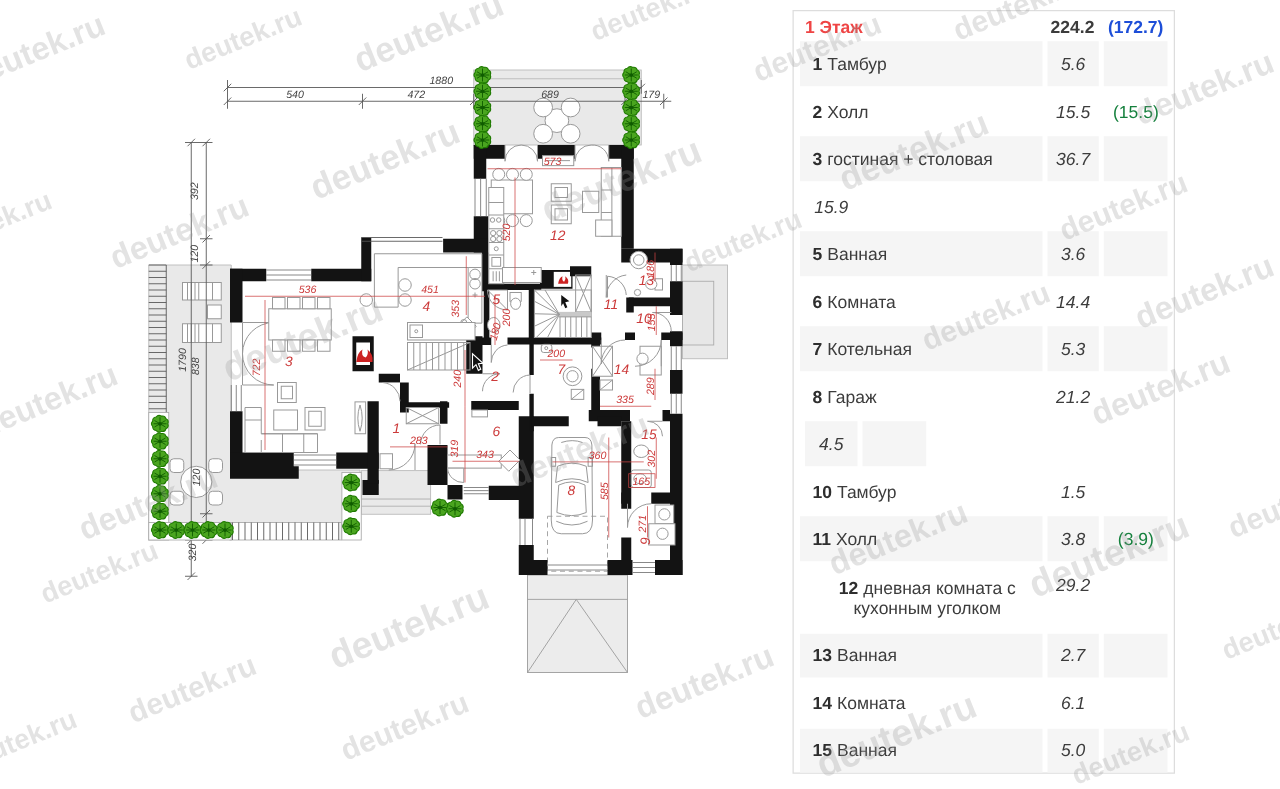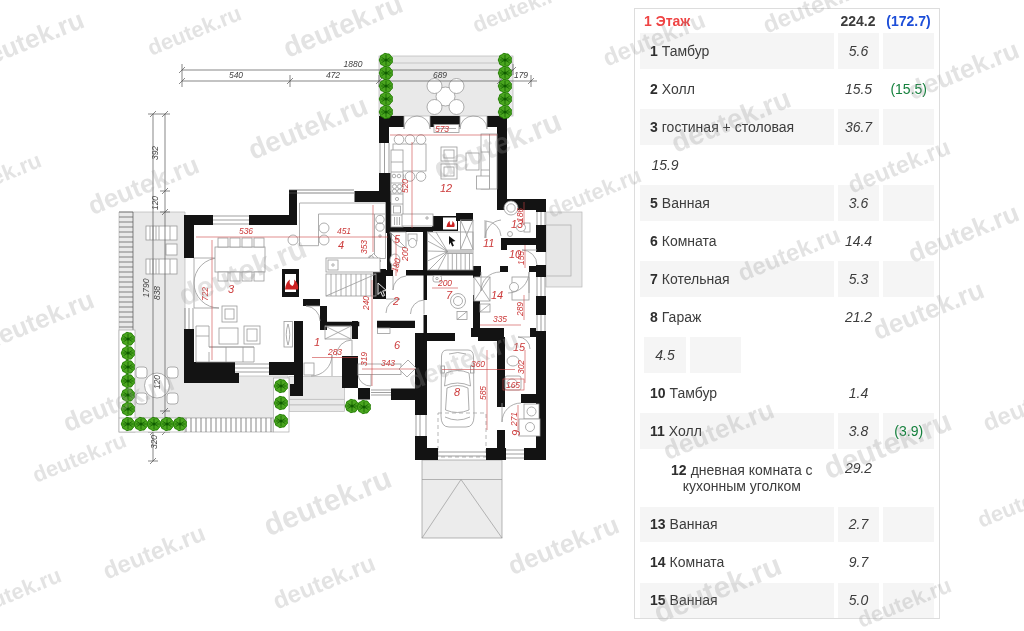--- a/index.html
+++ b/index.html
@@ -712,21 +712,21 @@
 
   <div class="row odd">
       <div class="c2">4.5</div>
       <div class="c3"></div>
     </div>
 
   <div class="row">
       <div class="c1">
         <span><b>10</b>Тамбур</span>
       </div>
-      <div class="c2">1.4</div>
+      <div class="c2">1.5</div>
       <div class="c3"></div>
     </div>
 
   <div class="row odd">
       <div class="c1">
         <span><b>11</b>Холл</span>
       </div>
       <div class="c2">3.8</div>
       <div class="c3">(3.9)</div>
     </div>
@@ -744,21 +744,21 @@
         <span><b>13</b>Ванная</span>
       </div>
       <div class="c2">2.7</div>
       <div class="c3"></div>
     </div>
 
   <div class="row">
       <div class="c1">
         <span><b>14</b>Комната</span>
       </div>
-      <div class="c2">9.7</div>
+      <div class="c2">6.1</div>
       <div class="c3"></div>
     </div>
 
   <div class="row odd">
       <div class="c1">
         <span><b>15</b>Ванная</span>
       </div>
       <div class="c2">5.0</div>
       <div class="c3"></div>
     </div>

